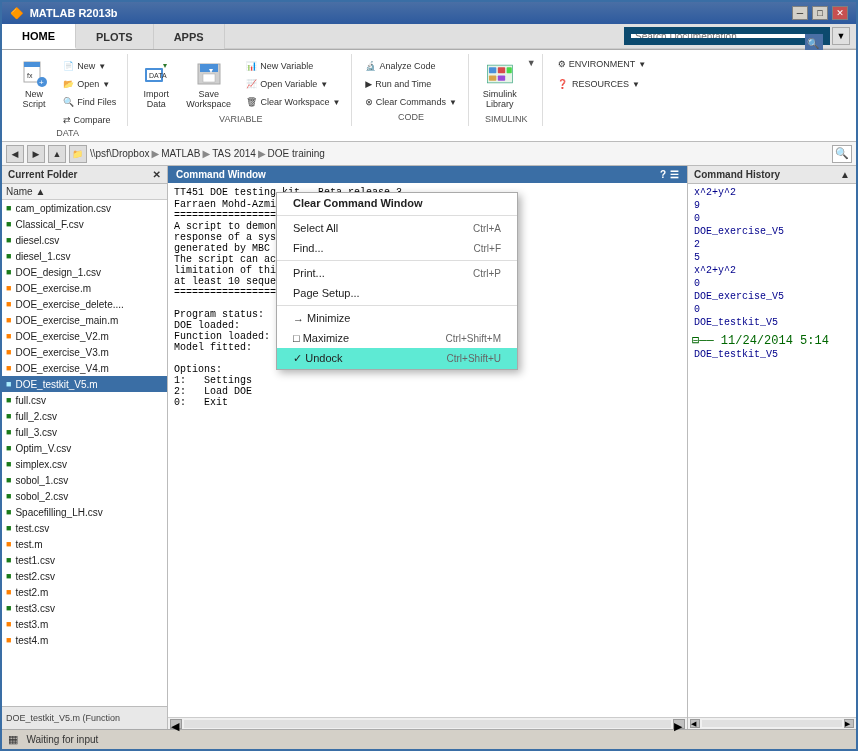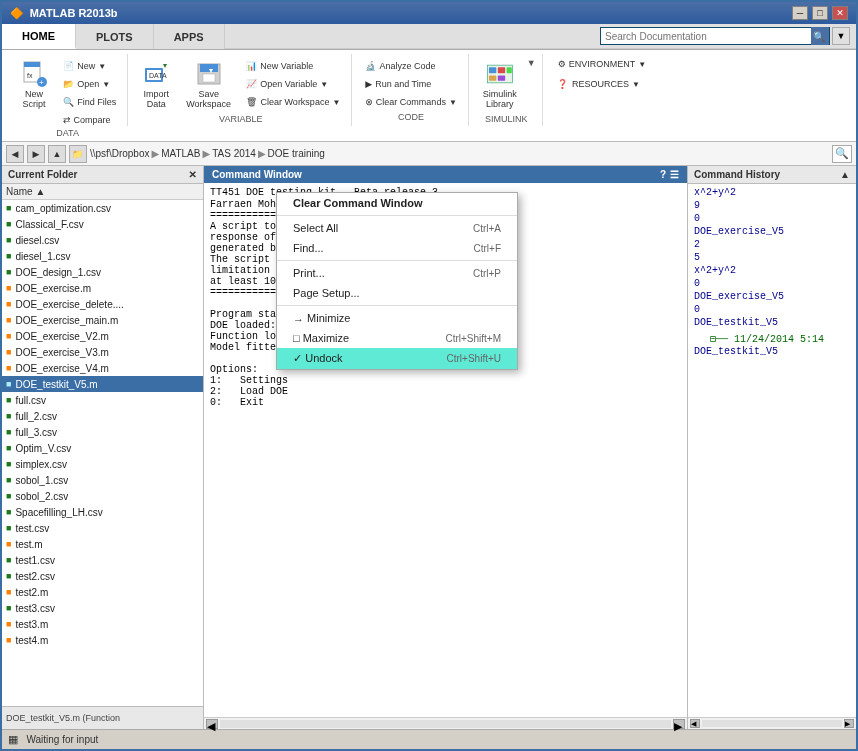--- a/index.html
+++ b/index.html
@@ -106,21 +106,21 @@
     }
 
     
     .main-content {
       display: flex;
       height: calc(751px - 22px - 26px - 92px - 24px - 20px);
     }
 
     
     .folder-panel {
-      width: 202px;
+      width: 166px;
       background: white;
       border-right: 1px solid #bbb;
       display: flex; flex-direction: column;
       overflow: hidden;
     }
     .panel-header {
       background: #e8e8e8;
       border-bottom: 1px solid #bbb;
       padding: 3px 6px;
       font-size: 10px; font-weight: bold; color: #333;
@@ -199,21 +199,21 @@
       display: flex; flex-direction: column;
       overflow: hidden;
     }
     .history-content {
       flex: 1; overflow-y: auto;
       font-family: 'Courier New', monospace;
       font-size: 10px;
       padding: 2px 4px;
     }
     .hist-item { padding: 1px 2px; color: #00008b; cursor: pointer; }
-    .hist-group { color: #006600; font-size: 10px; margin-top: 4px; margin-left: 18px; }
+    .hist-group { color: #006600; font-size: 12px; margin-top: 4px; }
 
     
     .status-bar {
       background: #d4d0c8;
       border-top: 1px solid #aaa;
       height: 20px;
       display: flex; align-items: center;
       padding: 0 6px;
       font-size: 10px; color: #333;
       gap: 8px;
@@ -243,21 +243,21 @@
     </div>
   </div>
 
   <div class="tab-bar">
     <div class="tab active">HOME</div>
     <div class="tab">PLOTS</div>
     <div class="tab">APPS</div>
     <div style="flex:1;background:#e0e0e0;border-bottom:1px solid #ccc;"></div>
 
     <div style="display:flex;align-items:center;padding:3px 6px;background:#e0e0e0;border-bottom:1px solid #ccc;">
-      <div style="display:flex;align-items:center;background:white;border:1px solid #0c4a6e;height:18px;width:230px;">
+      <div style="display:flex;background:white;border:7px solid #0c4a6e;height:18px;width:206px;">
         <input type="text" style="border: none; outline: none; flex: 1 1 0%; font-size: 10px; padding: 0px 4px;" placeholder="Search Documentation">
         <div style="width:18px;height:18px;background:#4a6fa5;display:flex;align-items:center;justify-content:center;color:white;font-size:10px;cursor:pointer;">🔍</div>
       </div>
       <div style="width:18px;height:18px;background:#e0e0e0;border:1px solid #aaa;display:flex;align-items:center;justify-content:center;margin-left:2px;cursor:pointer;font-size:9px;">▼</div>
     </div>
   </div>
 
   <div class="ribbon">
     <div class="ribbon-content">
 

